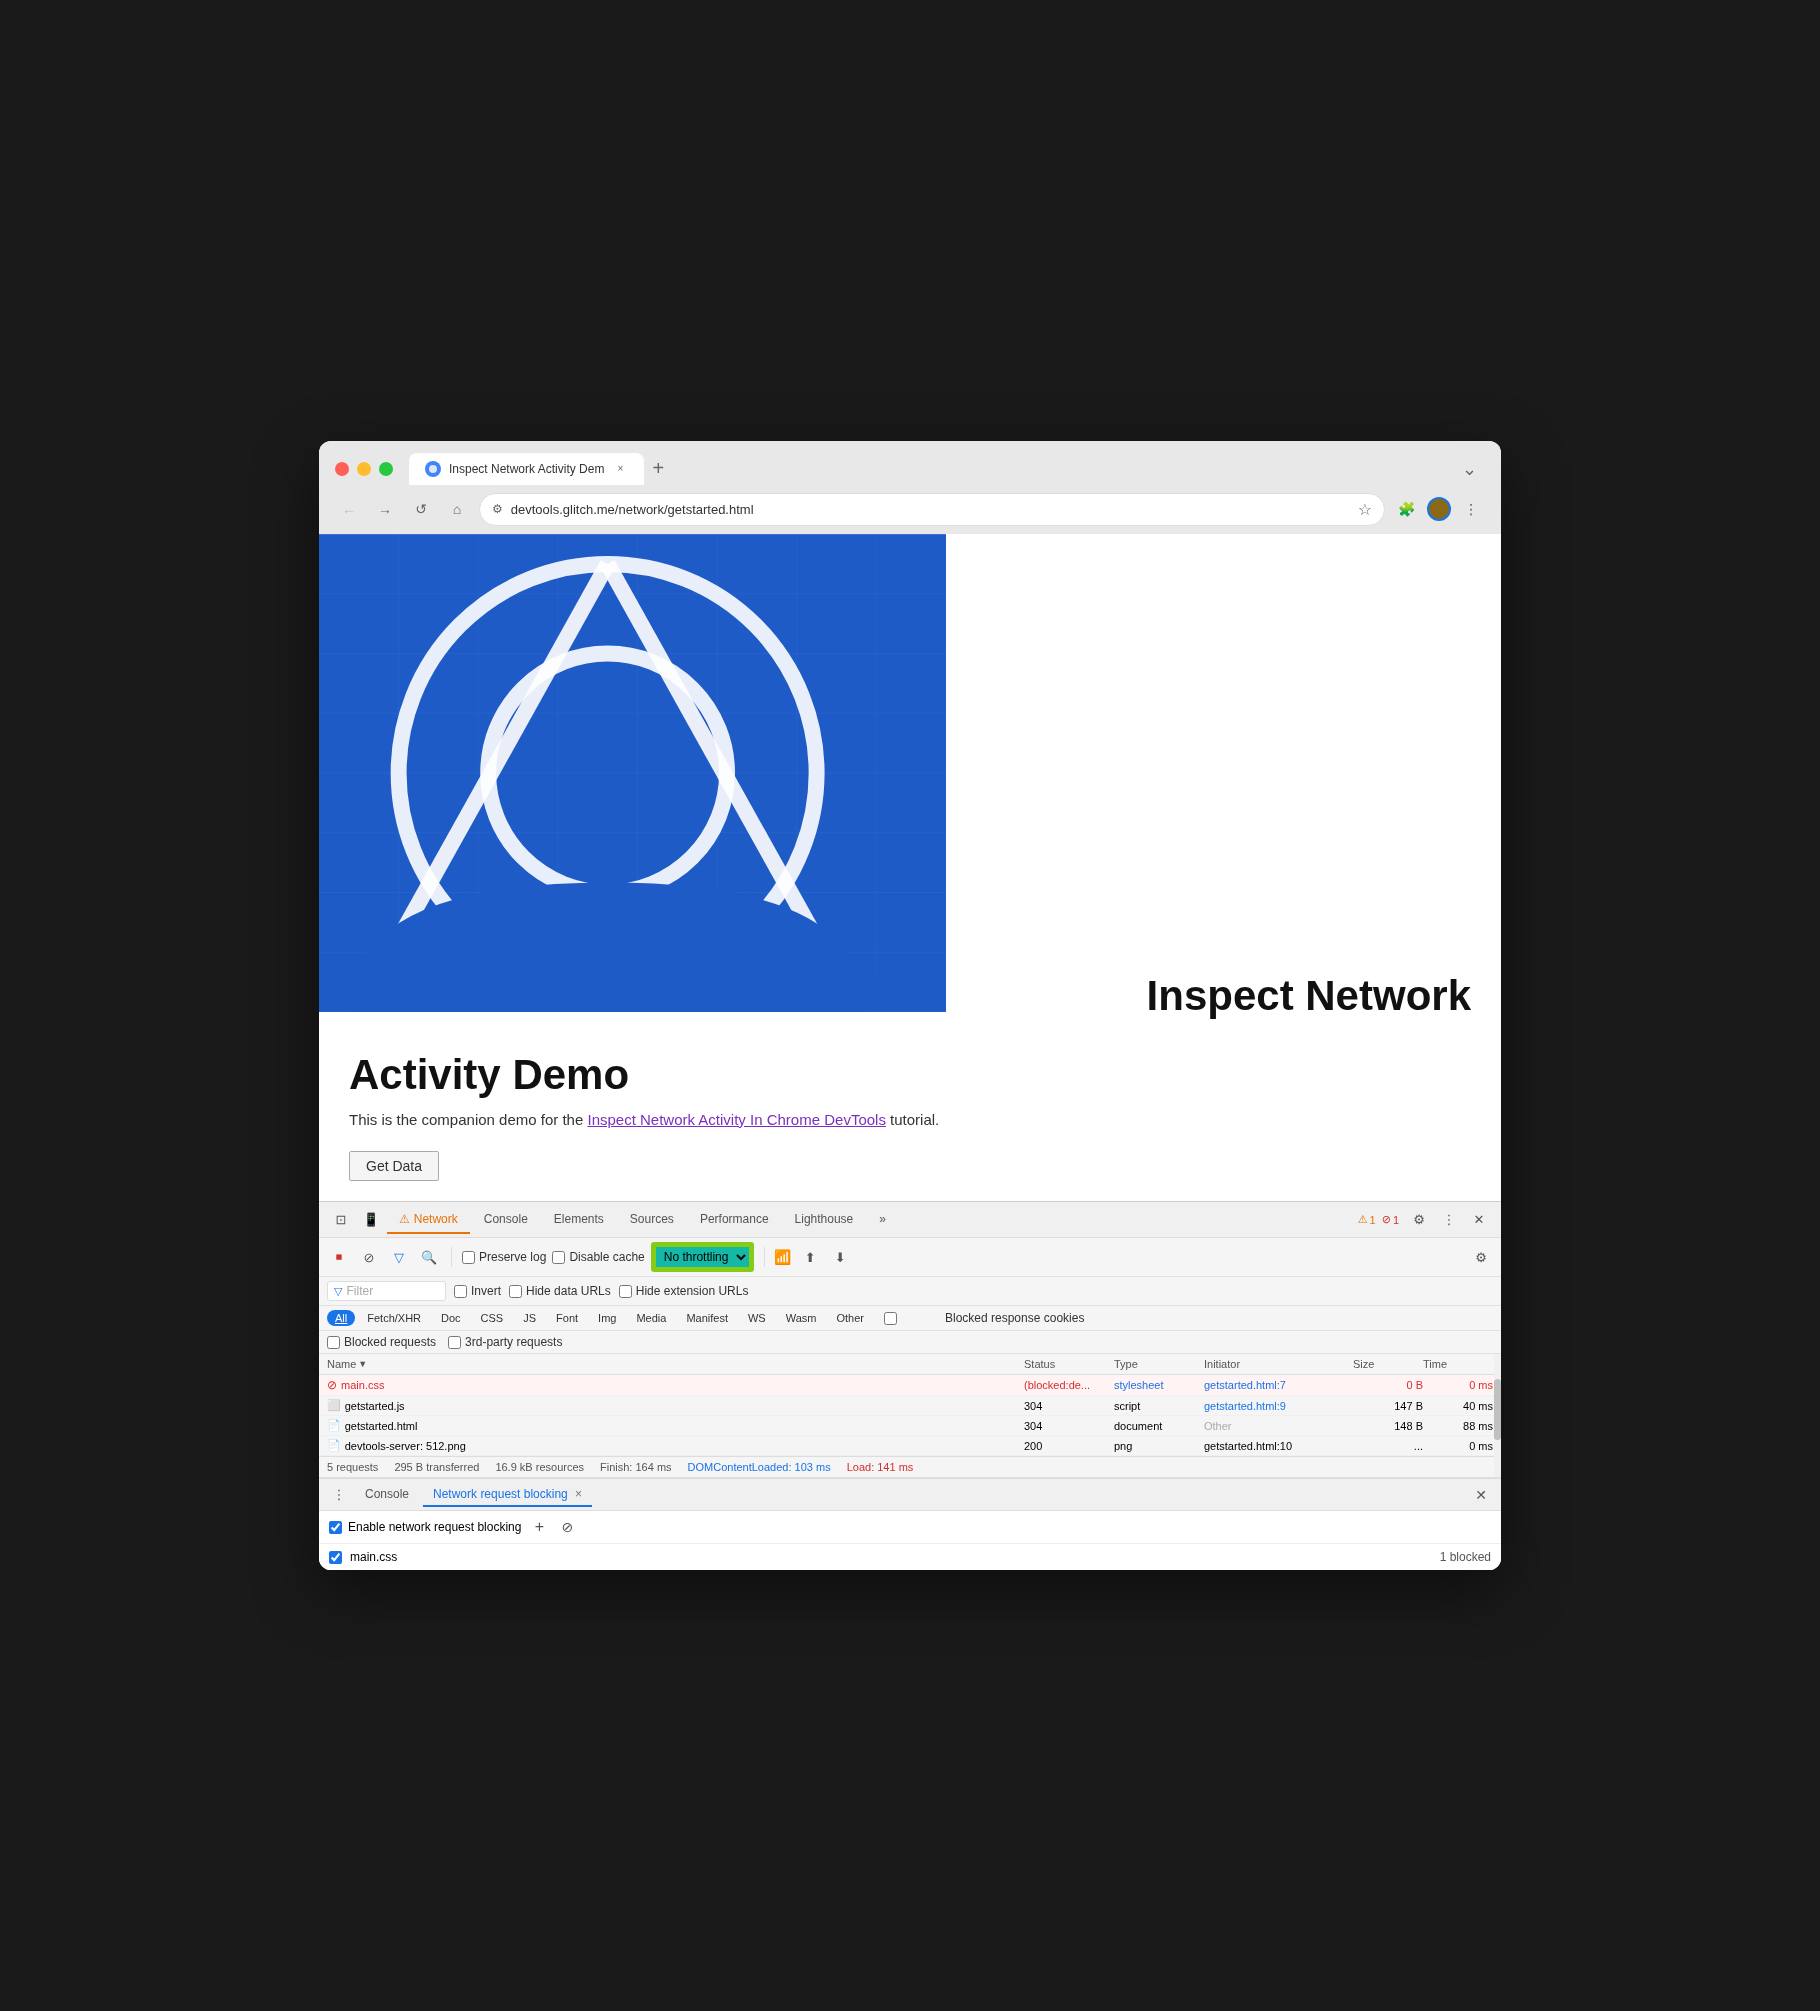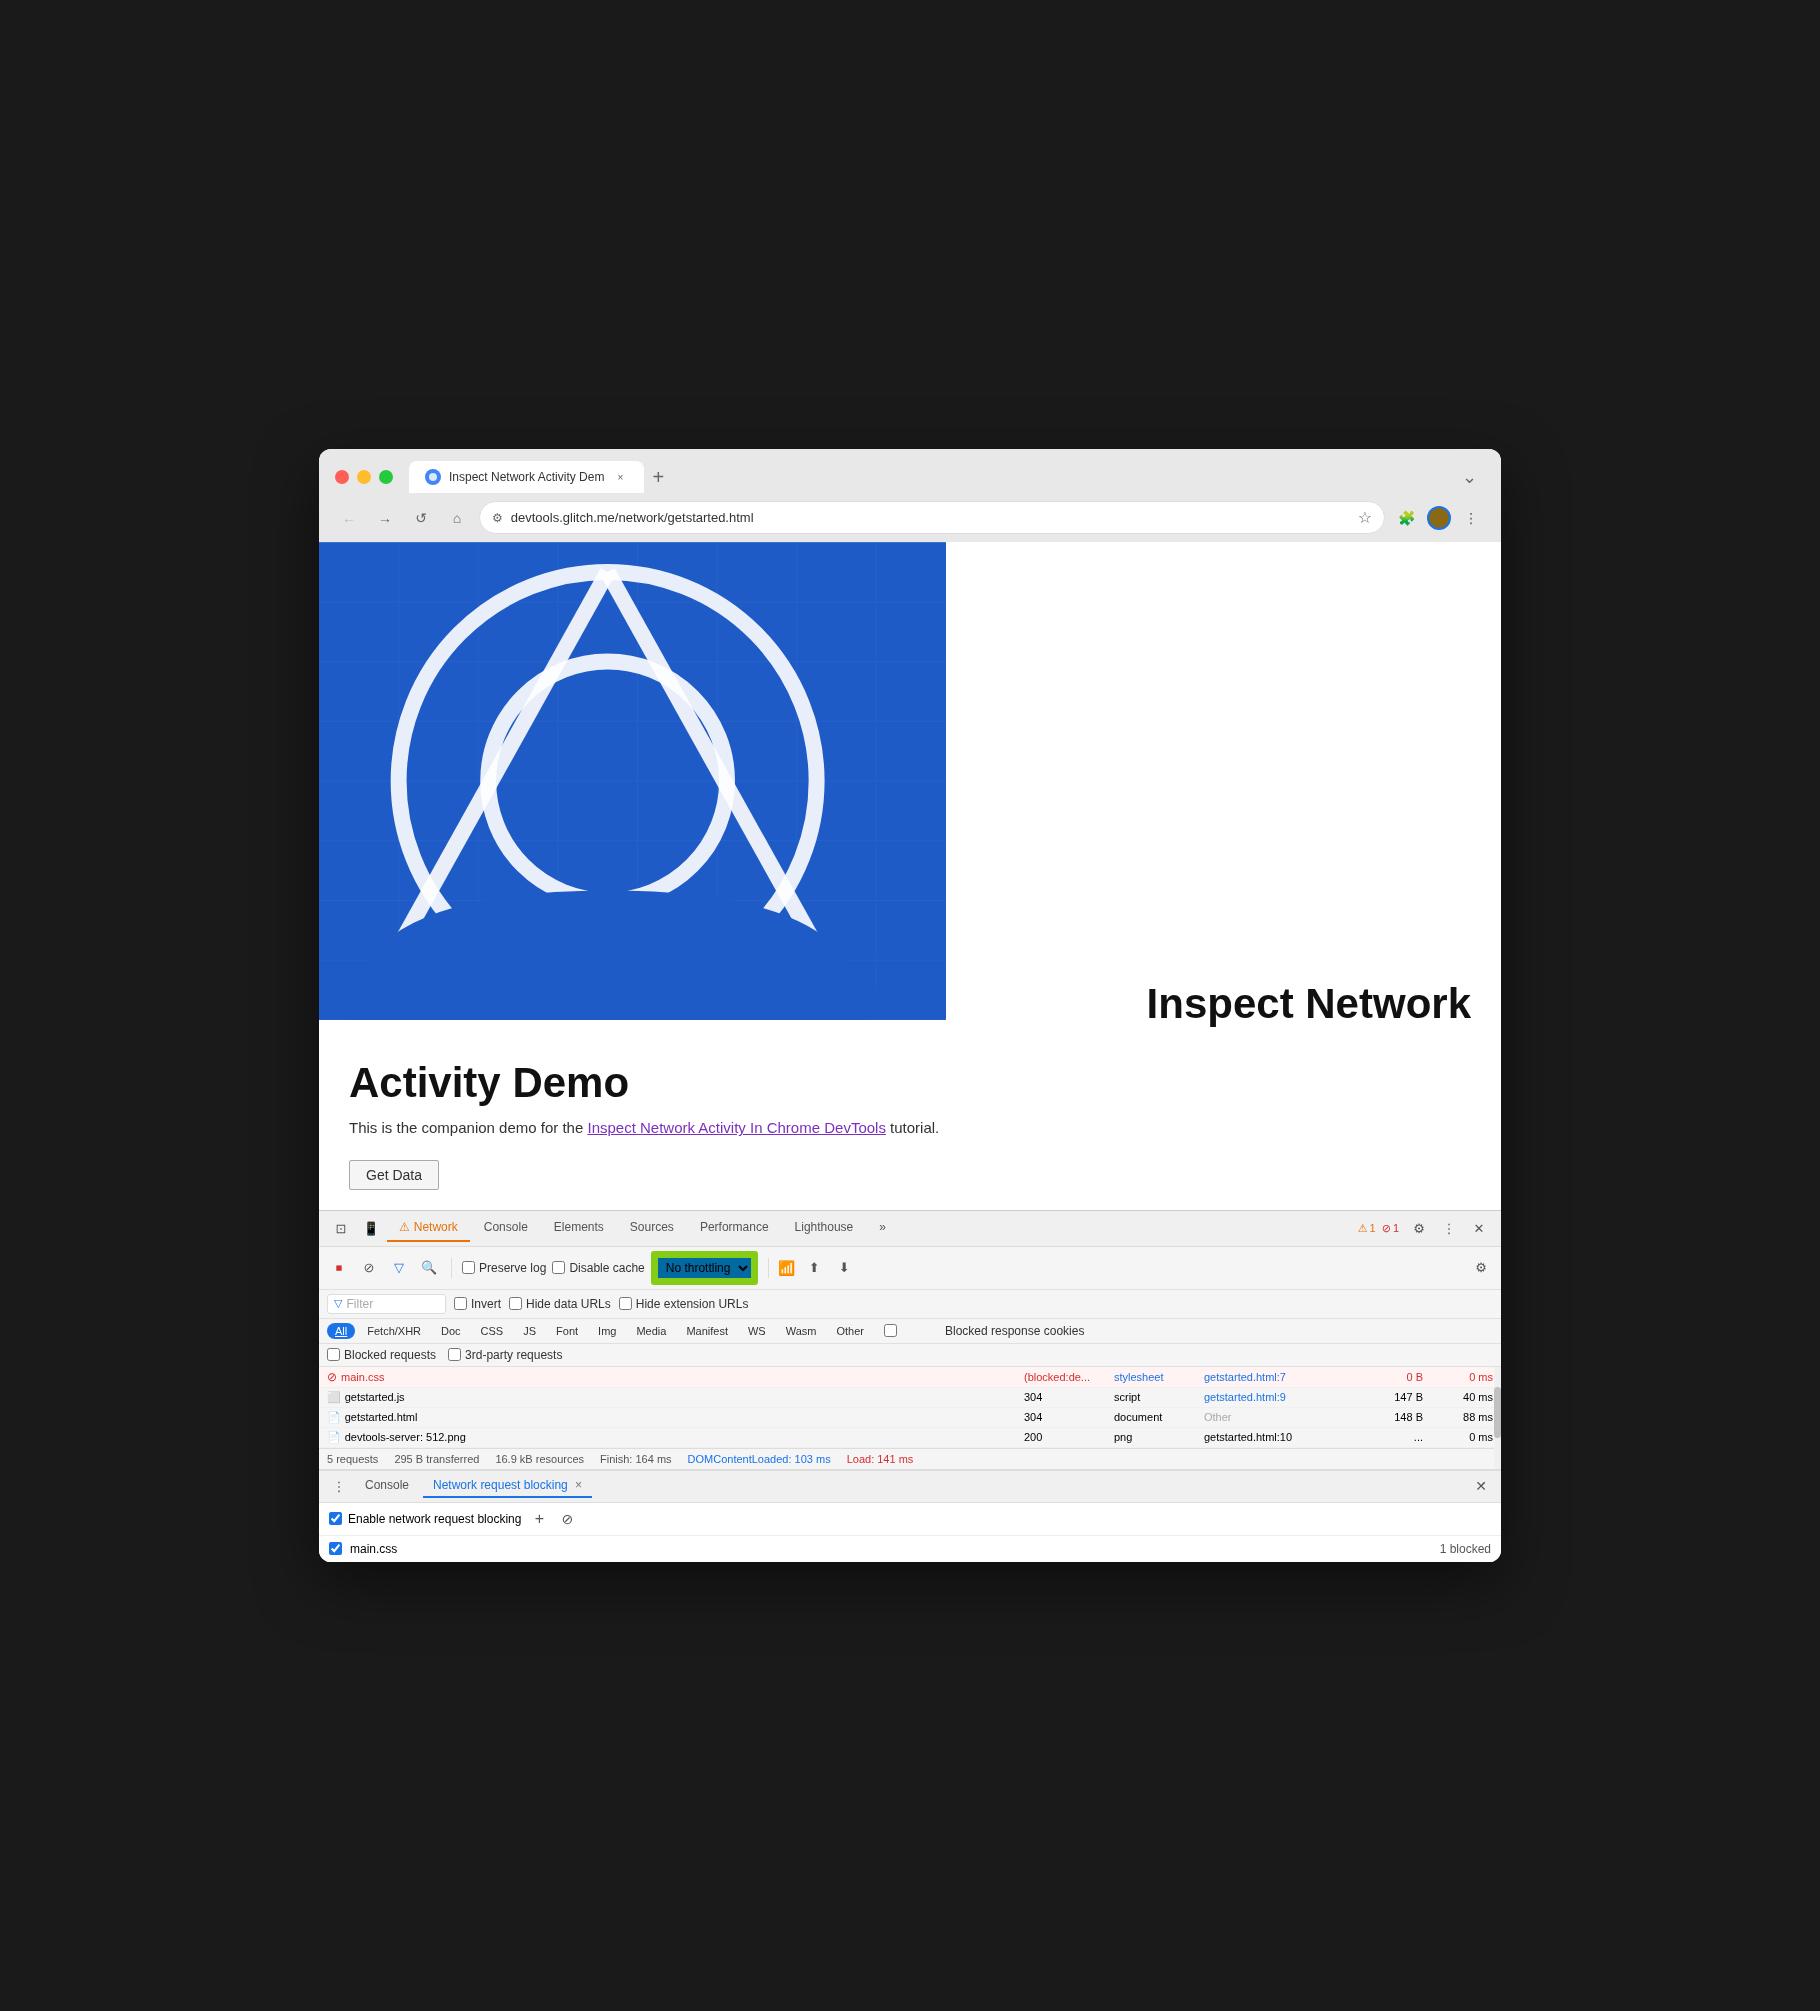--- a/index.html
+++ b/index.html
@@ -290,25 +290,25 @@
     }
 
     .separator {
       width: 1px;
       height: 20px;
       background: #ddd;
       margin: 0 4px;
     }
 
     .throttle-select {
-      border: 7px solid #84cc16;
+      border: 5px solid #84cc16;
       border-radius: 3px;
       padding: 2px 4px;
       font-size: 12px;
-      background: #0369a1;
+      background: #14b8a6;
       cursor: pointer;
     }
 
     .wifi-icon { font-size: 14px; color: #555; }
 
     
     .filter-row {
       display: flex;
       align-items: center;
       padding: 4px 8px;
@@ -810,20 +810,41 @@
       </label>
       <label class="checkbox-label">
         <input type="checkbox" style="">
         <span>3rd-party requests</span>
       </label>
     </div>
 
     <div class="devtools-scroll">
       <div class="content-main">
 
+        <div class="table-header">
+          <div class="th">
+            <span>Name</span>
+            <span style="font-size:9px;">▼</span>
+          </div>
+          <div class="th">
+            <span>Status</span>
+          </div>
+          <div class="th">
+            <span>Type</span>
+          </div>
+          <div class="th">
+            <span>Initiator</span>
+          </div>
+          <div class="th">
+            <span>Size</span>
+          </div>
+          <div class="th">
+            <span>Time</span>
+          </div>
+        </div>
 
         <div class="table-row blocked">
           <div class="cell-name">
             <span class="error-icon">⊘</span>
             <span class="blocked-name">main.css</span>
           </div>
           <div class="status-blocked">(blocked:de...</div>
           <div class="type-stylesheet">stylesheet</div>
           <div class="initiator-link">getstarted.html:7</div>
           <div style="text-align:right;" class="size-zero">0 B</div>

